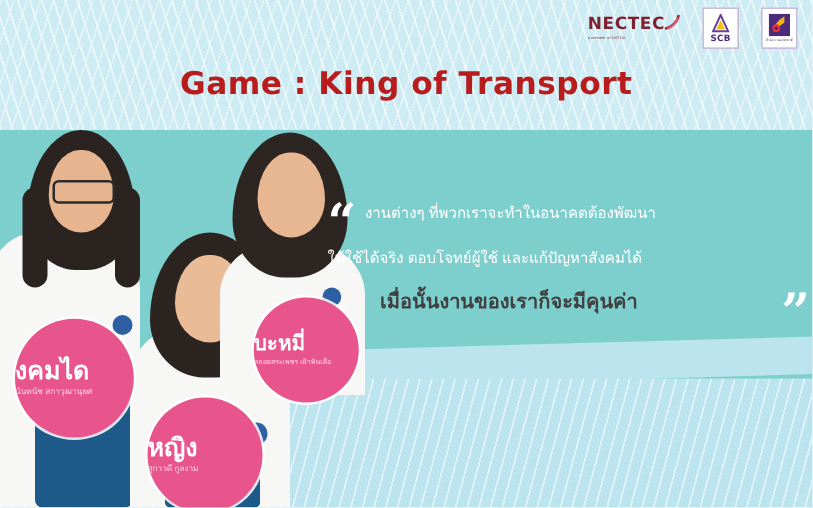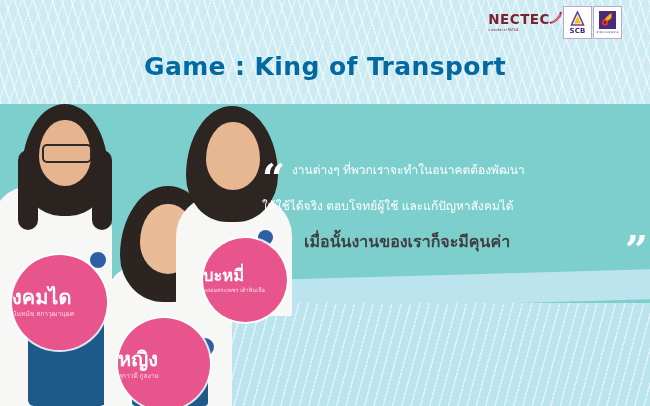--- a/index.html
+++ b/index.html
@@ -40,21 +40,21 @@
     position:absolute;left:-20px;top:288px;width:700px;height:30px;
     background:#bce4ee;
     transform:rotate(-1.6deg);
     transform-origin:left top;
   }
 
   
   .petals{position:absolute;left:120px;top:250px;width:230px;height:150px;opacity:.5;}
 
   
-  .logos{position:absolute;right:28px;top:6px;display:flex;align-items:center;gap:1px;}
+  .logos{position:absolute;right:12px;top:6px;display:flex;align-items:center;gap:18px;}
   .nectec{position:relative;display:flex;flex-direction:column;align-items:flex-start;
           padding-right:12px;}
   .nectec-word{
     font-family:"DejaVu Sans",sans-serif;
     font-weight:700;font-size:13.5px;letter-spacing:.5px;
     color:#7e2230;line-height:13px;
   }
   .nectec-sub{font-size:2.9px;color:#7e2230;letter-spacing:.2px;margin-top:2.5px;
               font-family:"Liberation Sans",sans-serif;}
   .nectec-swoosh{position:absolute;right:0;top:-2px;}
@@ -65,21 +65,21 @@
   }
   .scb-txt{font-family:"DejaVu Sans",sans-serif;font-weight:700;font-size:7px;
            color:#4b2a7b;letter-spacing:.2px;line-height:7px;margin-top:1px;}
   .ev-txt{font-size:2.6px;color:#3a2a63;letter-spacing:.1px;margin-top:1px;}
 
   
   .title{
     position:absolute;left:0;top:52px;width:650px;text-align:center;
     font-family:"DejaVu Sans",sans-serif;
     font-weight:700;font-size:25px;letter-spacing:.4px;
-    color:#0369a1;
+    color:#b91c1c;
   }
 
   
   .quote{position:absolute;left:262px;top:152px;width:382px;}
   .qline{
     color:#ffffff;
     font-family:"Liberation Sans",sans-serif;
     font-size:12px;
     line-height:36px;
     white-space:nowrap;

